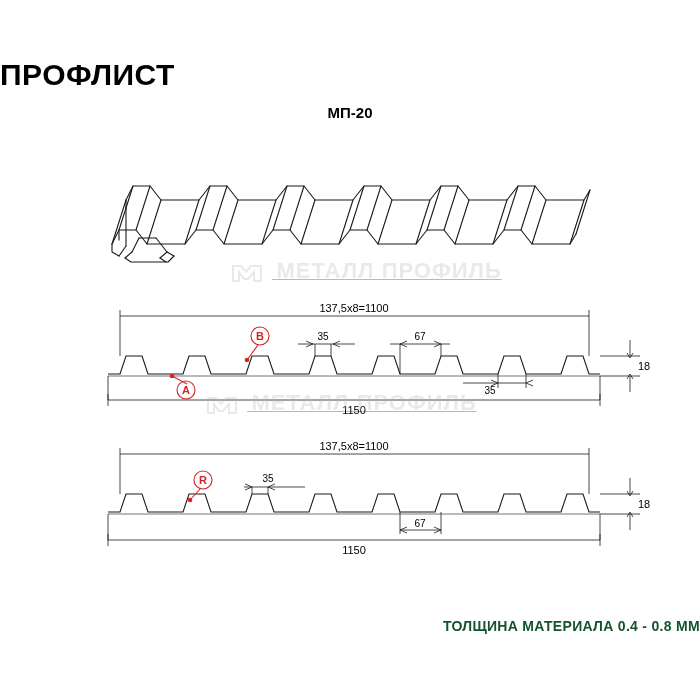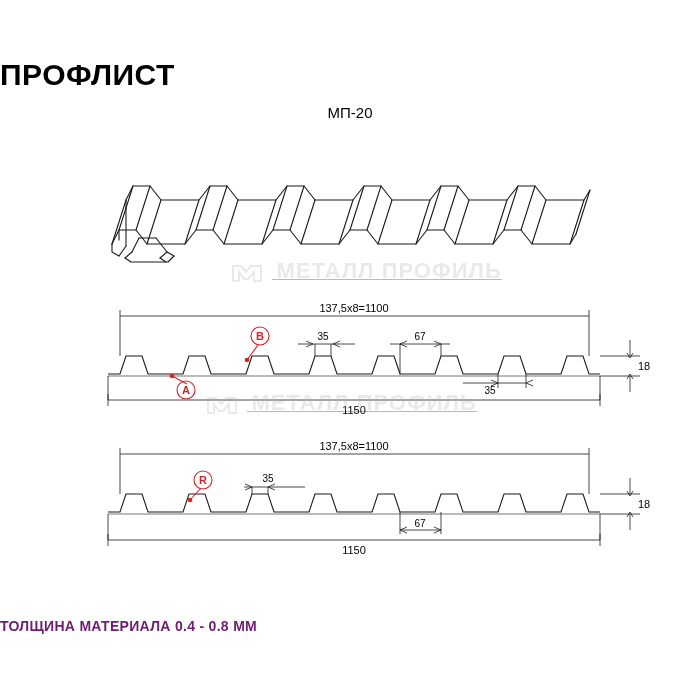--- a/index.html
+++ b/index.html
@@ -30,33 +30,33 @@
     letter-spacing: 0.5px;
     color: #000;
   }
   .subtitle {
     position: absolute;
     top: 104px;
     left: 0;
     width: 700px;
     text-align: center;
     font-size: 15px;
-    font-weight: normal;
+    font-weight: bold;
     color: #000;
   }
   .footer-note {
     position: absolute;
     top: 618px;
     left: 0;
     width: 700px;
-    text-align: left;
+    text-align: right;
     font-size: 14px;
     font-weight: bold;
     letter-spacing: 0.3px;
-    color: #701a75;
+    color: #14532d;
   }
   svg.drawing {
     position: absolute;
     top: 0;
     left: 0;
     width: 700px;
     height: 700px;
   }
   .wm {
     position: absolute;

